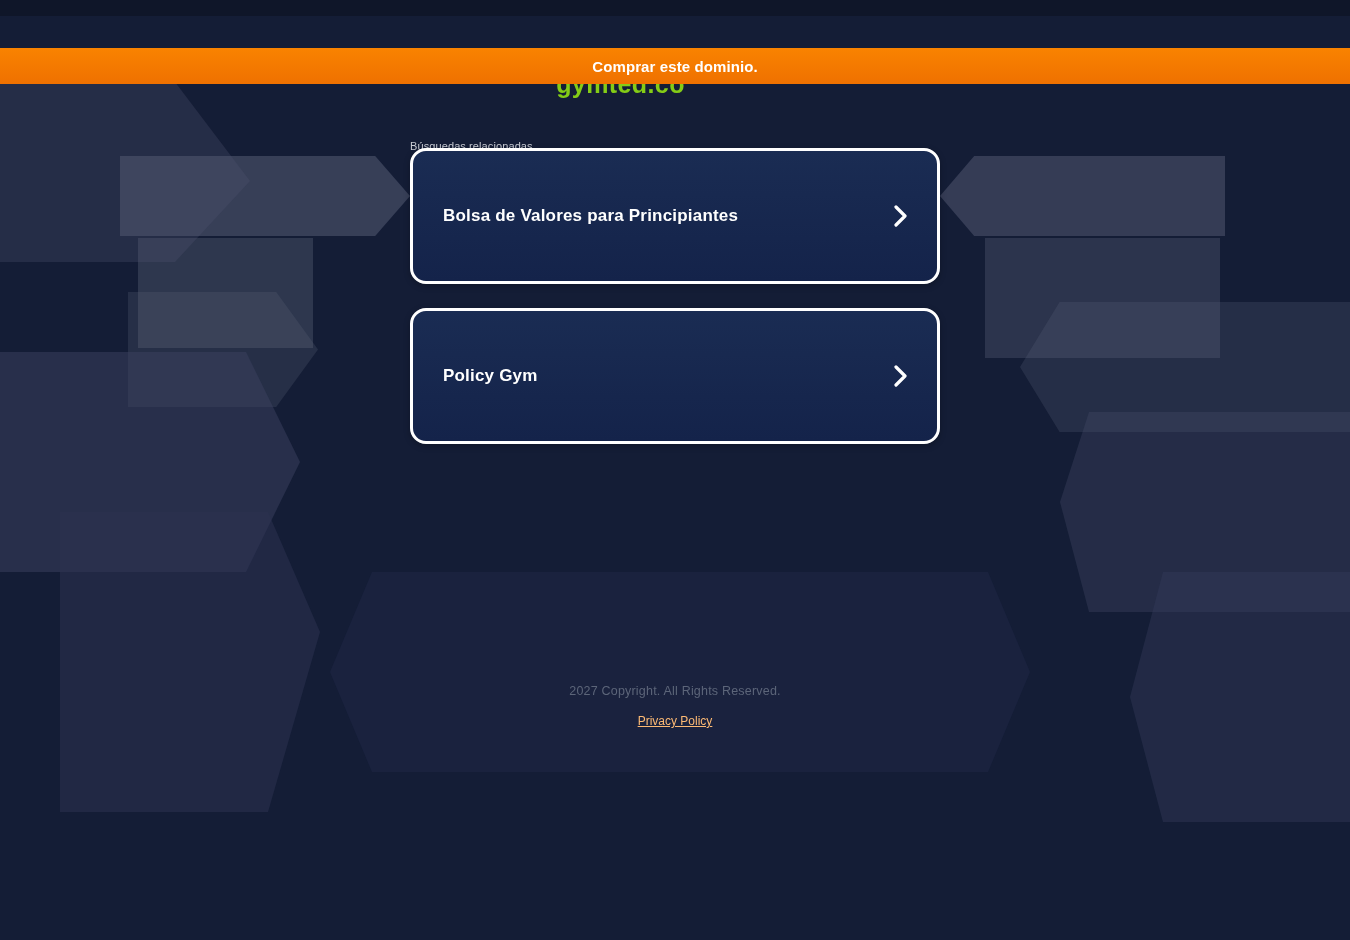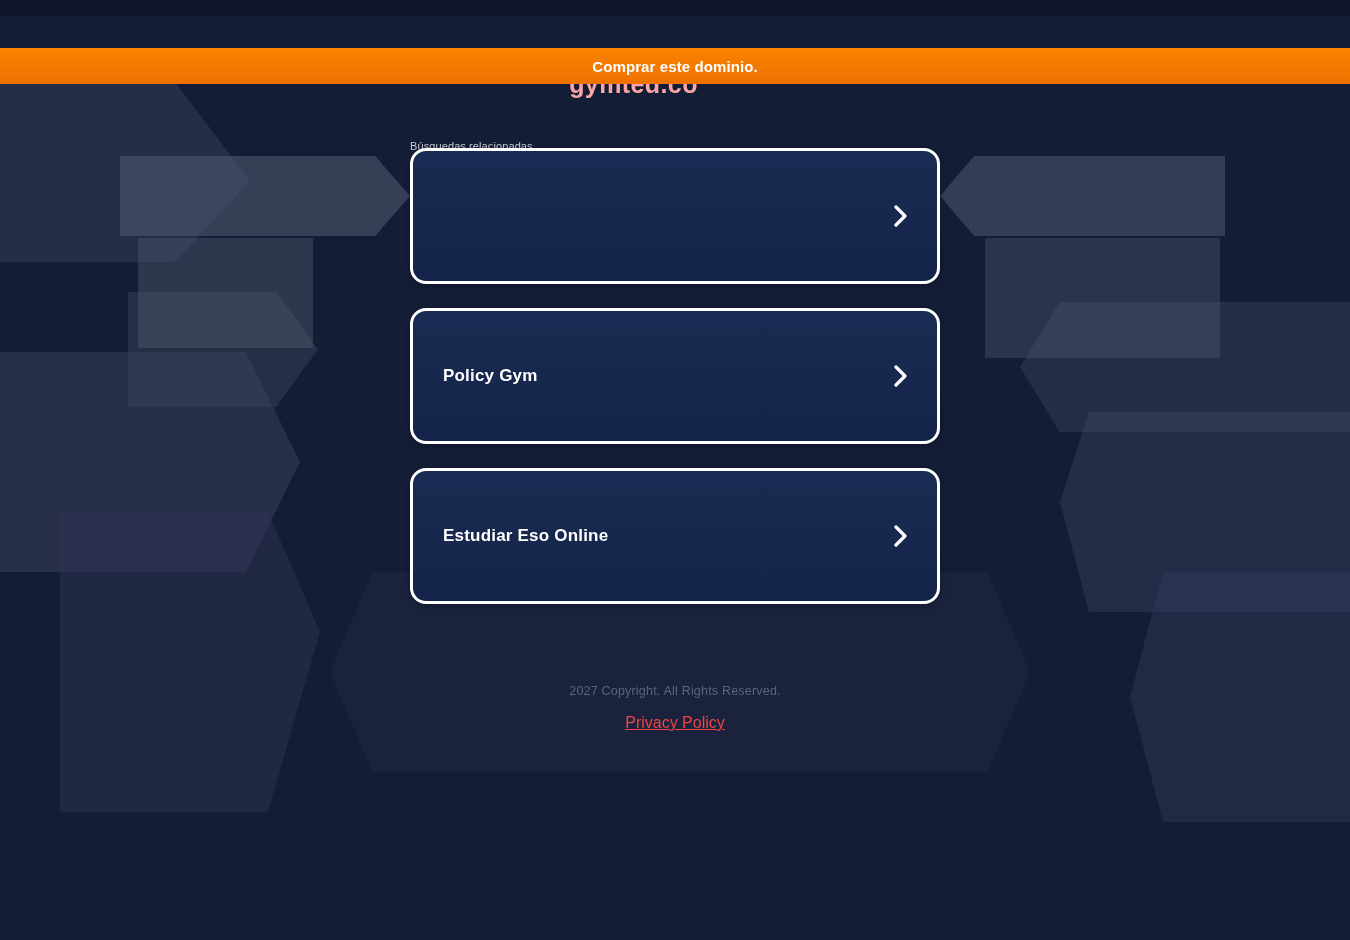--- a/index.html
+++ b/index.html
@@ -149,26 +149,26 @@
   }
 
   .content {
     position: relative;
     z-index: 10;
   }
 
   .domain-title {
     position: absolute;
     top: 70px;
-    left: 13px;
+    left: 0;
     width: 1241px;
     text-align: center;
     font-size: 25px;
     font-weight: bold;
-    color: #fca5a5;
+    color: #84cc16;
     letter-spacing: .4px;
   }
 
   .related-label {
     position: absolute;
     top: 140px;
     left: 410px;
     font-size: 11px;
     color: #c9ccd4;
     letter-spacing: .1px;
@@ -227,22 +227,22 @@
     text-align: center;
   }
   .copyright {
     font-size: 12.5px;
     color: #5c6579;
     letter-spacing: .2px;
   }
   .privacy {
     display: inline-block;
     margin-top: 16px;
-    font-size: 16px;
-    color: #ef4444;
+    font-size: 12px;
+    color: #fdba74;
     text-decoration: underline;
     cursor: pointer;
   }
 </style>
 </head>
 <body>
 
 <div id="page">
 
   <div class="top-strip"></div>
@@ -268,44 +268,37 @@
 
   <div class="content">
 
     <div class="domain-title">gymted.co</div>
 
     <div class="related-label">Búsquedas relacionadas</div>
 
     <div class="cards">
 
       <div class="card">
+        <span class="card-label">Bolsa de Valores para Principiantes</span>
         <span class="card-arrow">
           <svg width="16" height="22" viewBox="0 0 16 22" fill="none" xmlns="http://www.w3.org/2000/svg">
             <path d="M3 2 L12 11 L3 20" stroke="#ffffff" stroke-width="3.2" stroke-linecap="round" stroke-linejoin="round"></path>
           </svg>
         </span>
       </div>
 
       <div class="card">
         <span class="card-label">Policy Gym</span>
         <span class="card-arrow">
           <svg width="16" height="22" viewBox="0 0 16 22" fill="none" xmlns="http://www.w3.org/2000/svg">
             <path d="M3 2 L12 11 L3 20" stroke="#ffffff" stroke-width="3.2" stroke-linecap="round" stroke-linejoin="round"></path>
           </svg>
         </span>
       </div>
 
-      <div class="card">
-        <span class="card-label">Estudiar Eso Online</span>
-        <span class="card-arrow">
-          <svg width="16" height="22" viewBox="0 0 16 22" fill="none" xmlns="http://www.w3.org/2000/svg">
-            <path d="M3 2 L12 11 L3 20" stroke="#ffffff" stroke-width="3.2" stroke-linecap="round" stroke-linejoin="round"></path>
-          </svg>
-        </span>
-      </div>
 
     </div>
 
     <div class="footer">
       <div class="copyright">2027 Copyright. All Rights Reserved.</div>
       <a class="privacy" href="#">Privacy Policy</a>
     </div>
 
   </div>
 </div>

